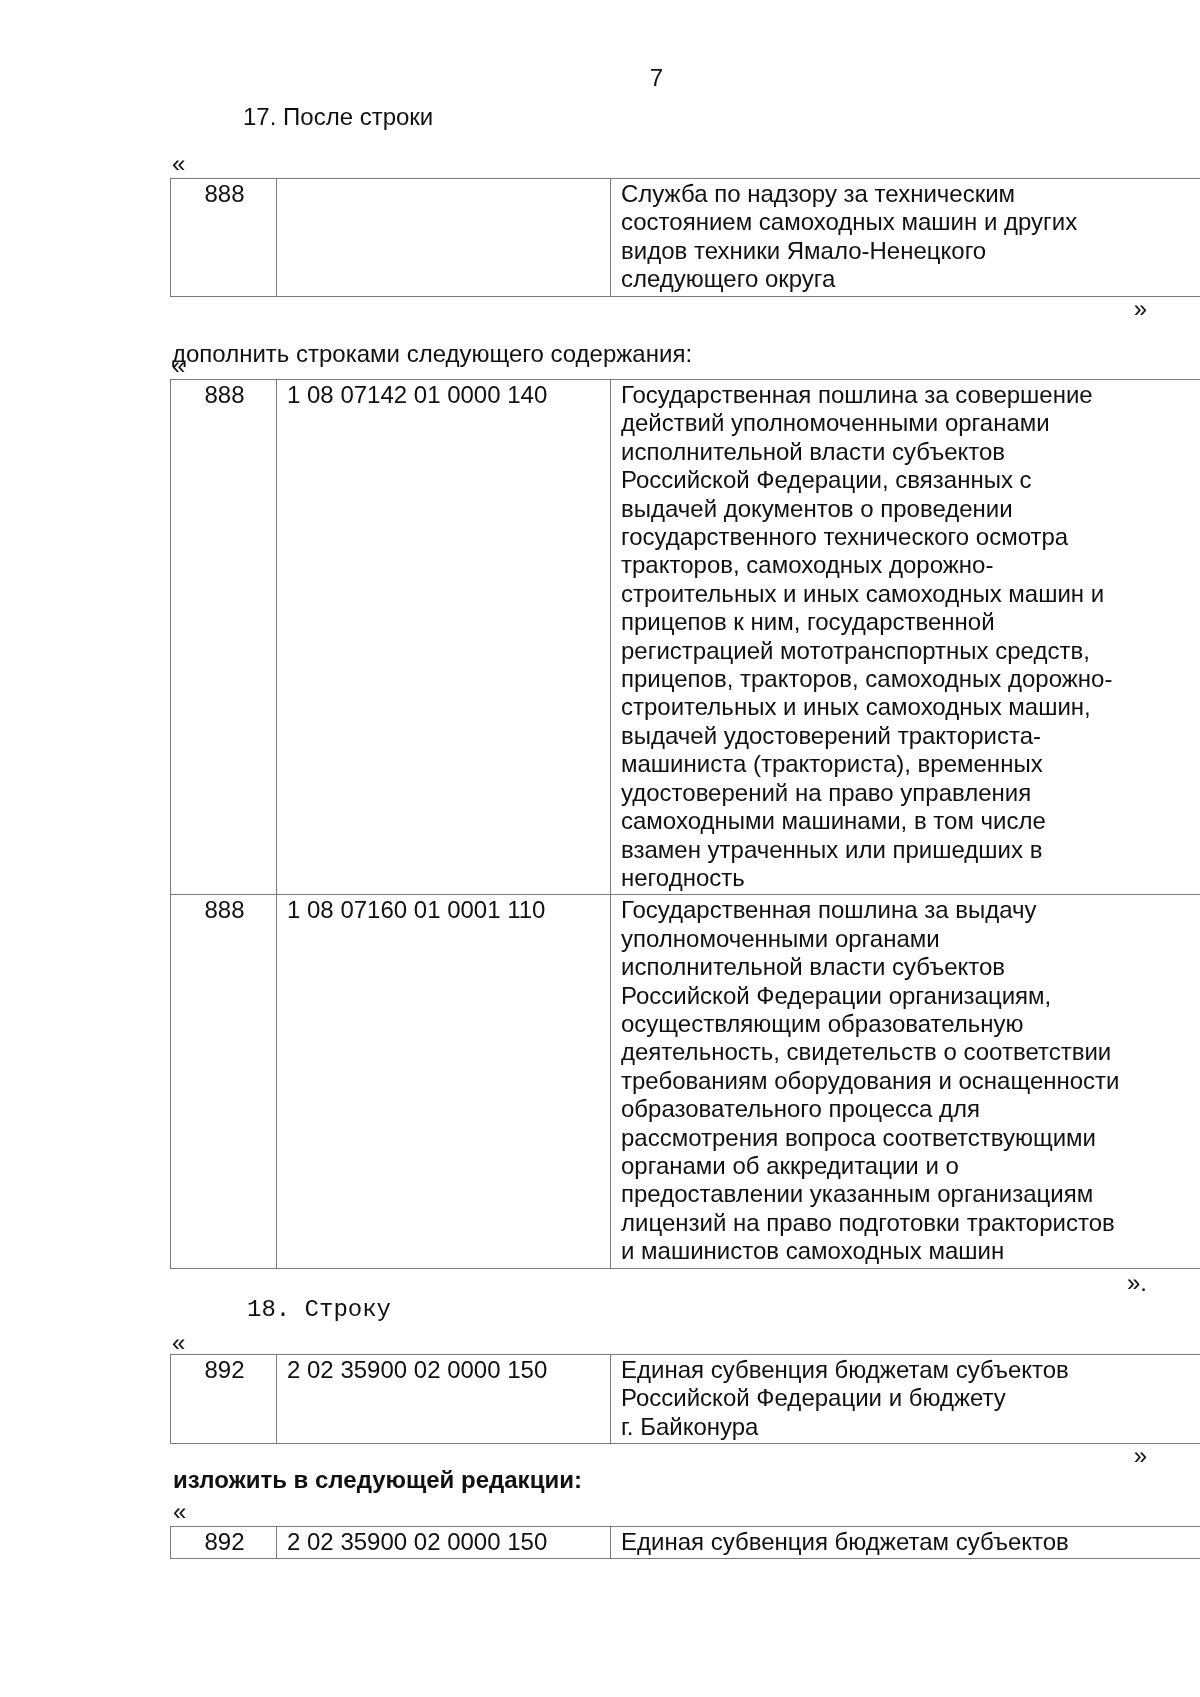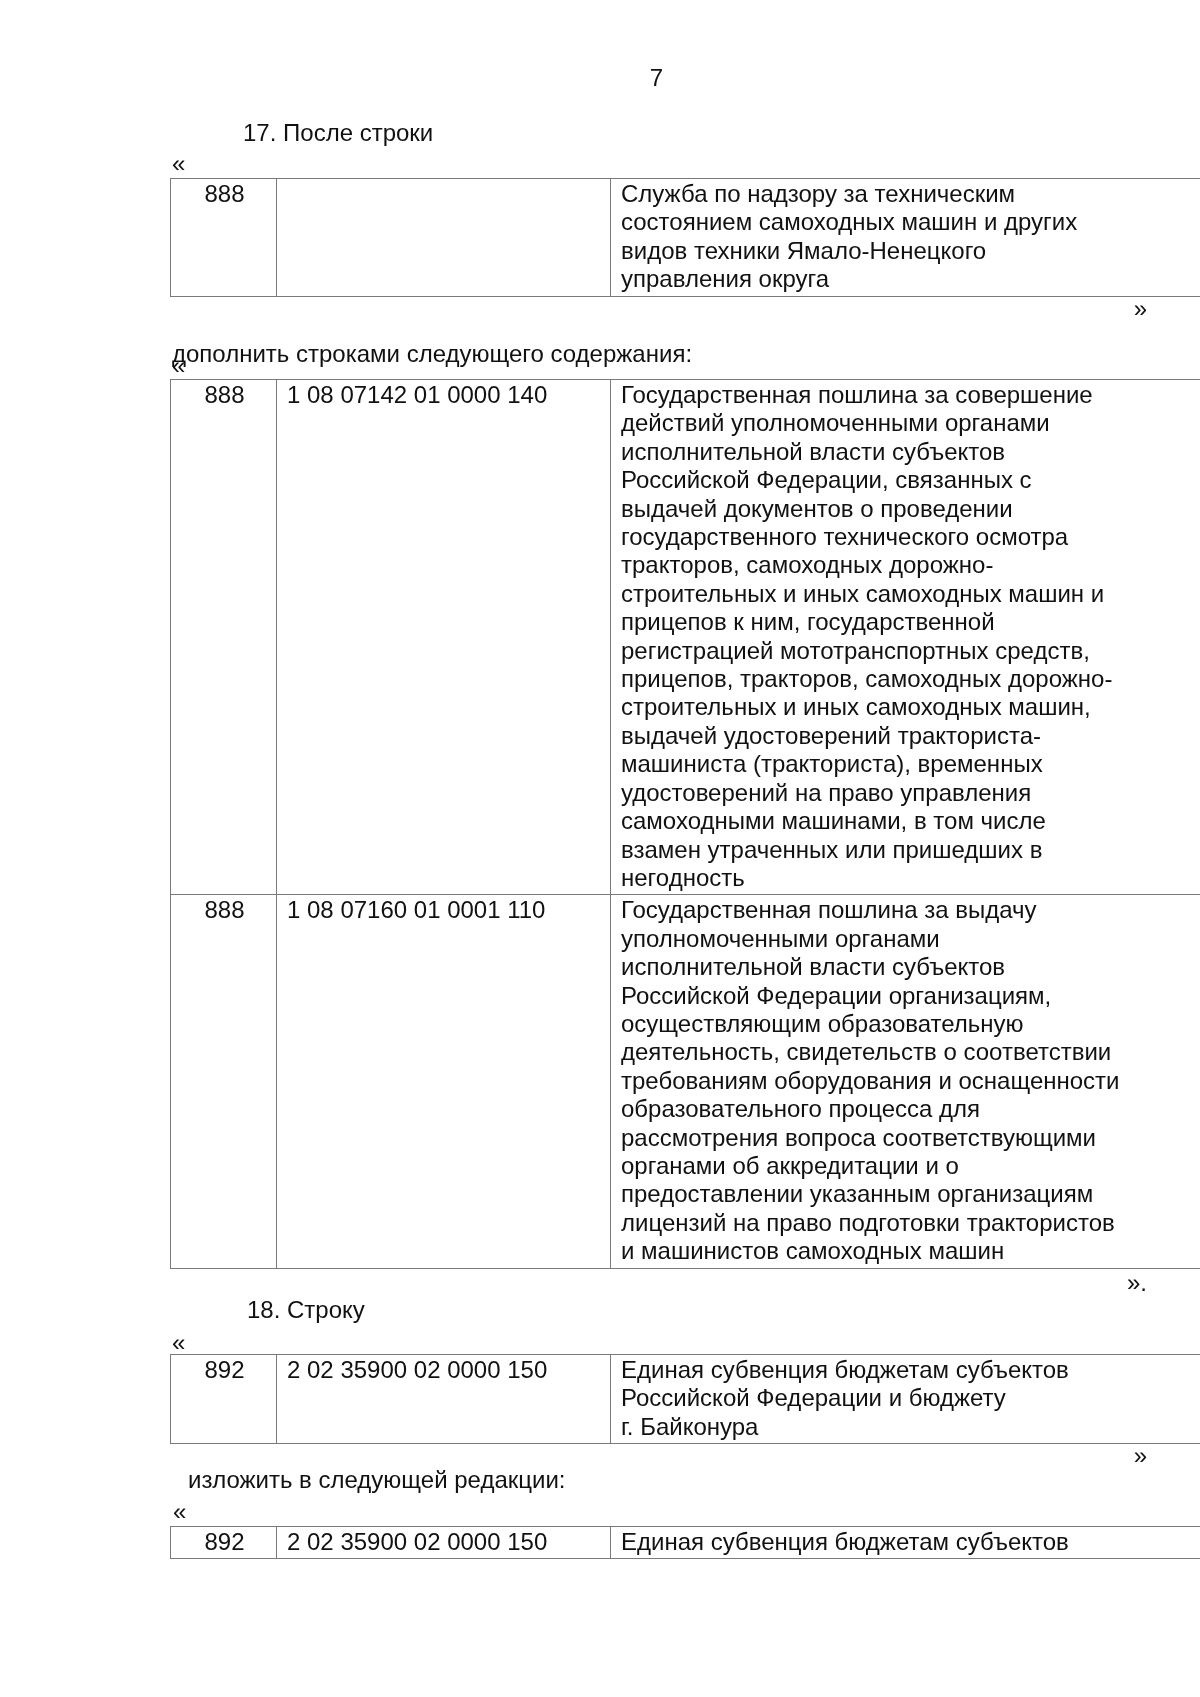--- a/index.html
+++ b/index.html
@@ -8,33 +8,33 @@
     width:1200px;
     height:1697px;
     background:#ffffff;
     font-family:"Liberation Sans","DejaVu Sans",sans-serif;
     color:#111111;
     overflow:hidden;
   }
   .abs{position:absolute;}
   .line{font-size:24px;line-height:28px;white-space:nowrap;}
   .pagenum{left:170px;top:64px;width:973px;text-align:center;}
-  .indented{left:243px;top:119px;}
+  .indented{left:243px;top:103px;}
   .qopen1{left:172px;top:150px;}
   .tbl1{left:170px;top:178px;}
   .qclose1{left:170px;top:295px;width:977px;text-align:right;}
   .pdop{left:172px;top:324px;margin-top:16px;}
   .qopen2{left:172px;top:352px;}
   .tbl2{left:170px;top:379px;}
   .qclose2{left:170px;top:1269px;width:977px;text-align:right;}
-  .p18{left:247px;top:1296px;}
+  .p18{left:247px;top:1296px;font-family:Liberation Mono, monospace;}
   .qopen3{left:172px;top:1329px;}
   .tbl3{left:170px;top:1354px;}
   .qclose3{left:170px;top:1442px;width:977px;text-align:right;}
-  .pizl{left:188px;top:1466px;}
+  .pizl{left:173px;top:1466px;font-weight:bold;}
   .qopen4{left:173px;top:1498px;}
   .tbl4{left:170px;top:1526px;}
 
   table.budget{
     border-collapse:collapse;
     table-layout:fixed;
     width:973px;
   }
   table.budget td{
     border:1.5px solid #7a7a7a;
@@ -60,21 +60,21 @@
   <div class="abs line qopen1">«</div>
 
   <table class="budget abs tbl1">
     <tbody>
         <tr>
       <td class="admin">888</td>
       <td class="kbk"></td>
       <td class="name">Служба по надзору за техническим
 состоянием самоходных машин и других
 видов техники Ямало-Ненецкого
-управления округа</td>
+следующего округа</td>
     </tr>
   </tbody>
     </table>
 
   <div class="abs line qclose1">»</div>
 
   <div class="abs line pdop">дополнить строками следующего содержания:</div>
 
   <div class="abs line qopen2">«</div>
 

